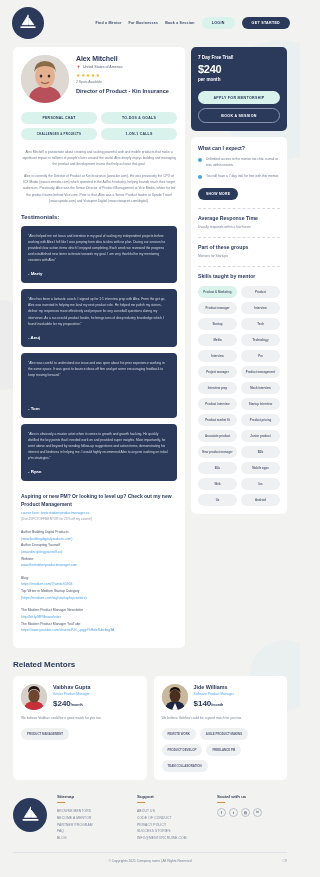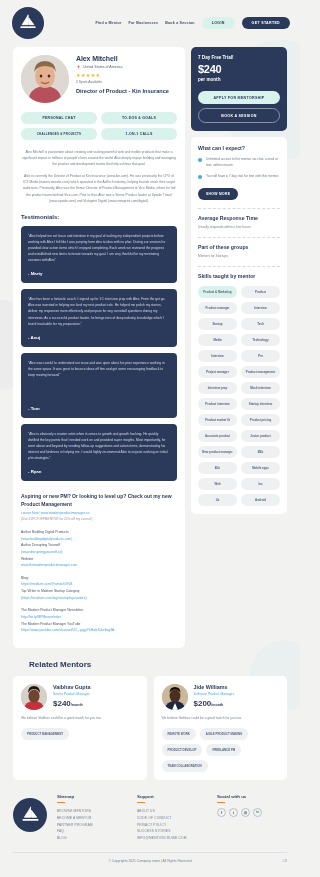--- a/index.html
+++ b/index.html
@@ -77,21 +77,21 @@
   .btn-show{margin-top:8px;display:inline-block;background:#2b3a5b;color:#fff;border-radius:7px;padding:4px 8px;font-size:3.4px;font-weight:700;letter-spacing:.3px;}
   .divider{border-top:.6px dashed #d7dae1;margin:8px 0 0;}
   .side-sub{font-size:3.3px;color:#7a8292;margin-top:4px;}
 
   .skills{display:flex;flex-wrap:wrap;gap:4px;margin-top:7px;}
   .skill{flex:1 1 calc(50% - 2px);background:#eef0f2;border-radius:8px;text-align:center;padding:4px 1px;font-size:2.9px;font-weight:600;color:#59627a;white-space:nowrap;overflow:hidden;}
   .skill.hl{background:#d9f2ec;}
 
   
   .related{position:relative;z-index:4;padding:12px 13px 0;}
-  .rel-title{font-size:8px;font-weight:700;margin-bottom:7px;margin-left:16px;}
+  .rel-title{font-size:8px;font-weight:700;margin-bottom:7px;}
   .rel-grid{display:flex;gap:7px;}
   .rel-card{flex:1 1 0;background:#fff;border-radius:5px;padding:8px;min-width:0;}
   .rel-top{display:flex;gap:6px;align-items:flex-start;}
   .rel-av{width:26px;height:26px;border-radius:50%;flex:0 0 auto;overflow:hidden;background:#cfcac4;position:relative;}
   .rel-name{font-size:5.4px;font-weight:700;}
   .rel-role{font-size:3.4px;color:#5aa6e8;margin-top:2px;}
   .rel-price{font-size:8px;font-weight:700;margin-top:3px;}
   .rel-price small{font-size:3.6px;font-weight:700;}
   .rel-desc{font-size:3.3px;color:#7b8394;margin-top:6px;line-height:1.6;}
   .rel-tags{display:flex;flex-wrap:wrap;gap:4px;margin-top:7px;}
@@ -325,21 +325,21 @@
             <ellipse cx="13" cy="25" rx="10" ry="8" fill="#1d2740"></ellipse>
             <ellipse cx="13" cy="12" rx="5.4" ry="6.4" fill="#4a2f1e"></ellipse>
             <path d="M7.5 9 Q7.5 3 13 3 Q18.5 3 18.5 9 Q16.5 5.5 13 5.5 Q9.5 5.5 7.5 9Z" fill="#140c07"></path>
             <path d="M13 19 L10 26 L16 26 Z" fill="#fff"></path>
           </svg>
         </div>
         <div style="min-width:0;">
           <div class="rel-name">Jide Williams</div>
           <div class="rel-role">Software Product Manager</div>
           <div class="rel-price">
-            <span>$200</span><small>/month</small>
+            <span>$140</span><small>/month</small>
           </div>
         </div>
       </div>
       <div class="rel-desc">We believe Vaibhav could be a good match for you too.</div>
       <div class="rel-tags">
         <div class="rtag">REMOTE WORK</div>
         <div class="rtag">AGILE PRODUCT MAKING</div>
         <div class="rtag">PRODUCT DEVELOP</div>
         <div class="rtag">FREELANCE PM</div>
         <div class="rtag">TEAM COLLABORATION</div>

